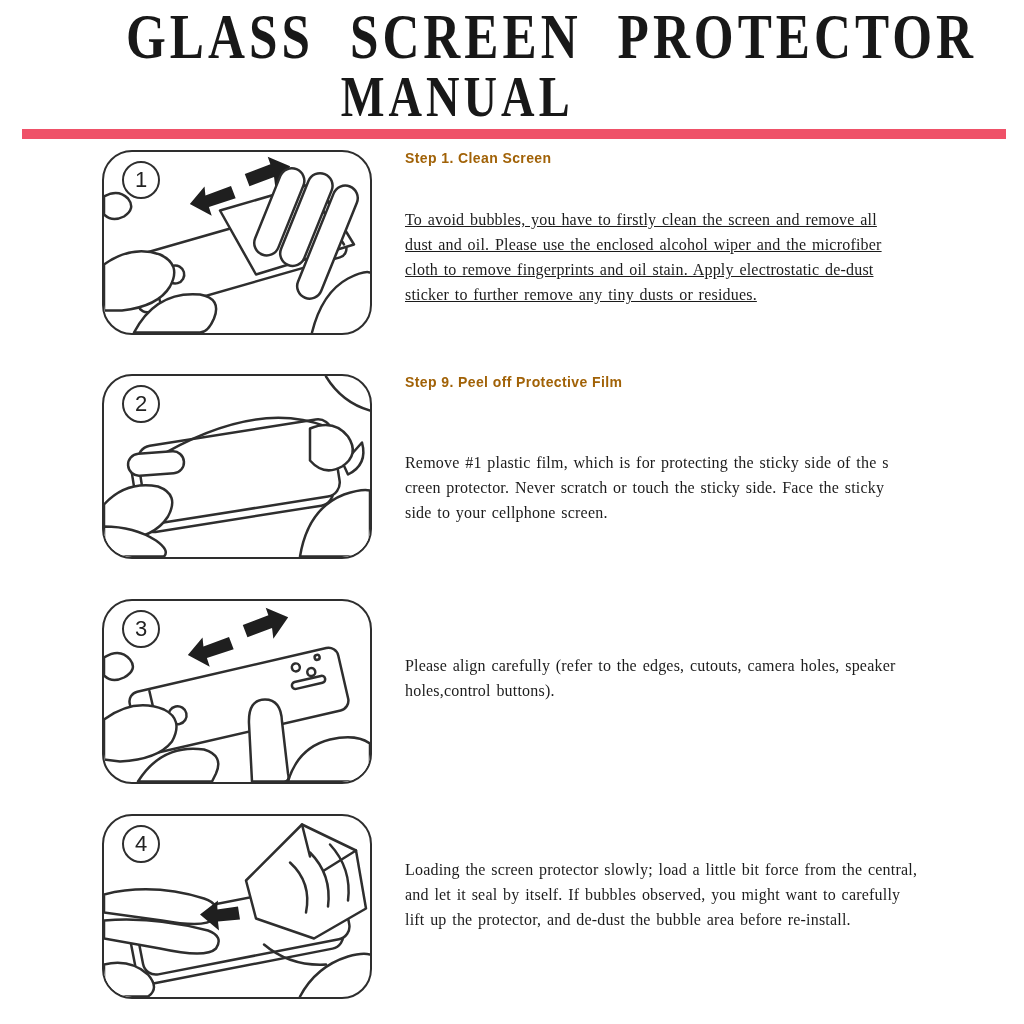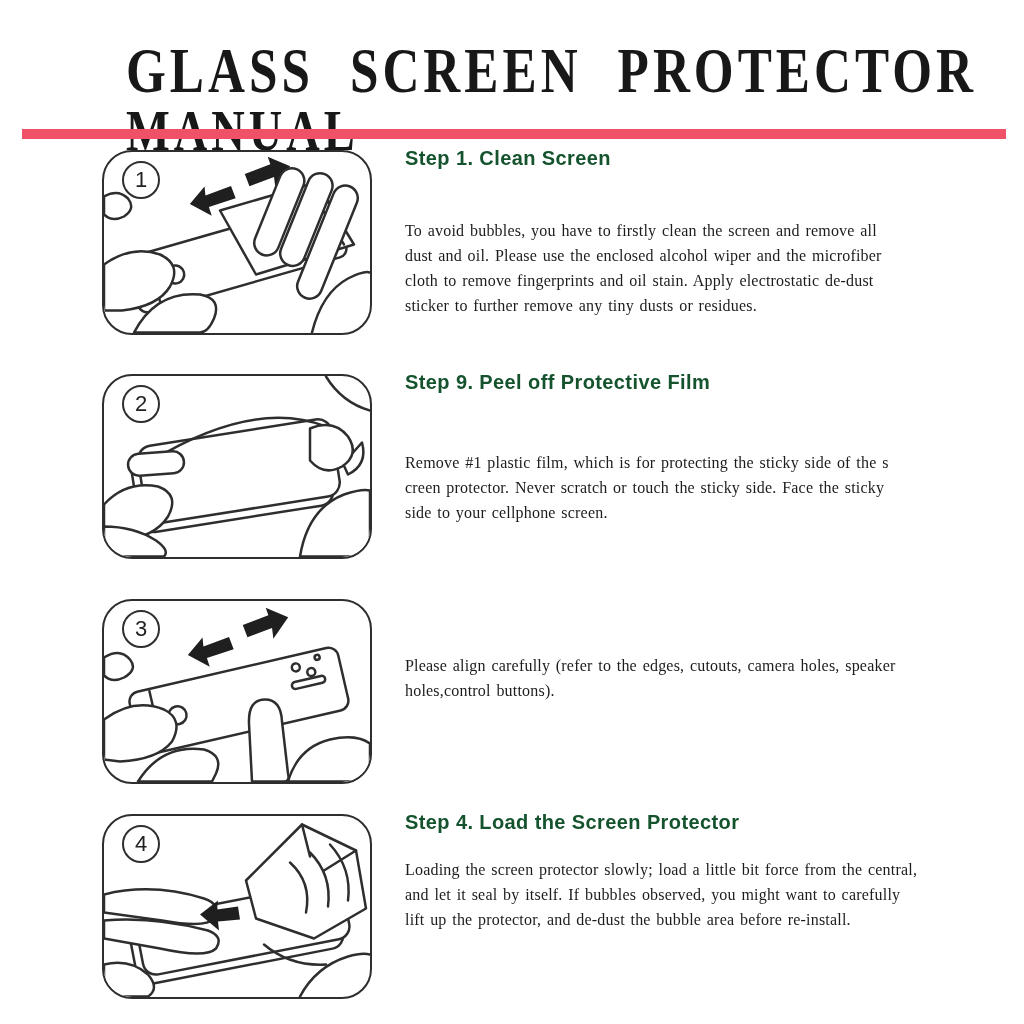--- a/index.html
+++ b/index.html
@@ -1,40 +1,40 @@
 <!DOCTYPE html>
 <html><head>
 <meta charset="utf-8">
 <style>
   html,body{margin:0;padding:0;background:#ffffff;}
   .page{position:relative;width:1024px;height:1024px;background:#ffffff;overflow:hidden;
         font-family:"Liberation Serif","DejaVu Serif",serif;}
   
-  .title-block{position:absolute;top:4px;left:0;width:828px;text-align:left;color:#181818;margin-top:34px;}
+  .title-block{position:absolute;top:4px;left:0;width:828px;text-align:center;color:#181818;}
   .title-line{font-family:"Liberation Serif","DejaVu Serif",serif;font-weight:bold;
               transform:scaleX(0.80) translateX(54px);transform-origin:50% 50%;
               letter-spacing:5px;word-spacing:24px;white-space:nowrap;}
   .title-line.l1{font-size:64px;line-height:66px;}
   .title-line.l2{font-size:58px;line-height:58px;margin-top:-2px;}
   
   .divider{position:absolute;top:129px;left:22px;width:984px;height:10px;background:#ef5168;}
   
   .step-row{position:absolute;left:0;width:1024px;height:186px;}
   .r1{top:150px;} .r2{top:374px;} .r3{top:599px;} .r4{top:814px;}
   .panel{position:absolute;left:102px;top:0;width:266px;height:181px;
          border:2.5px solid #2e2e2e;border-radius:30px;background:#fff;overflow:hidden;}
   .panel svg{position:absolute;left:0;top:0;width:100%;height:100%;}
   .badge{position:absolute;left:18px;top:9px;width:34px;height:34px;border:2px solid #2e2e2e;
          border-radius:50%;display:flex;align-items:center;justify-content:center;
          font-family:"Liberation Sans","DejaVu Sans",sans-serif;font-size:22px;color:#222;background:#fff;z-index:2;}
   .step-heading{position:absolute;left:405px;top:-7px;font-family:"Liberation Sans","DejaVu Sans",sans-serif;
-         font-weight:bold;font-size:20px;line-height:30px;letter-spacing:0.4px;color:#14532d;white-space:nowrap;}
+         font-weight:bold;font-size:14px;line-height:30px;letter-spacing:0.4px;color:#a16207;white-space:nowrap;}
   .step-body{position:absolute;left:405px;width:560px;font-size:16px;line-height:25px;
          letter-spacing:0.2px;word-spacing:1.5px;color:#1c1c1c;white-space:pre;}
-  .r1 .step-body{top:68px;} .r2 .step-body{top:52px;margin-top:24px;} .r3 .step-body{top:54px;} .r4 .step-body{top:43px;}
+  .r1 .step-body{top:57px;text-decoration:underline;} .r2 .step-body{top:52px;margin-top:24px;} .r3 .step-body{top:54px;} .r4 .step-body{top:43px;}
   
   .lineart *{fill:none;stroke:#2e2e2e;stroke-width:2.5;stroke-linecap:round;stroke-linejoin:round;}
   .lineart .fw{fill:#ffffff;}
   .lineart .solid{fill:#1f1f1f;stroke:none;}
 </style>
 </head>
 <body>
 
 <div class="page">
 
@@ -142,19 +142,18 @@
         <path d="M198 8 L206 40 M252 34 L220 54"></path>
         <path d="M186 46 Q208 66 202 96 M206 36 Q228 58 224 90 M226 28 Q248 52 244 84"></path>
         <path d="M196 180 Q212 150 244 140 Q258 136 266 138"></path>
         <path d="M160 128 Q186 150 222 148"></path>
         <path class="fw" d="M0 78 Q48 66 100 82 Q118 88 110 102 Q102 112 58 104 L0 96 Z"></path>
         <path class="fw" d="M0 104 Q50 100 104 114 Q120 120 112 132 Q102 142 56 132 L0 122 Z"></path>
         <path class="fw" d="M0 148 Q26 142 44 158 Q56 172 44 180 L0 180 Z"></path>
         <path class="solid" d="M96 98 L114 84 L113 93 L134 90 L136 103 L114 105 L115 114 Z"></path>
       </svg>
     </div>
-    <div class="step-heading">Step 4. Load the Screen Protector</div>
     <div class="step-body">Loading the screen protector slowly; load a little bit force from the central,
 and let it seal by itself. If bubbles observed, you might want to carefully
 lift up the protector, and de-dust the bubble area before re-install.</div>
   </div>
 
 </div>
 
 </body></html>

